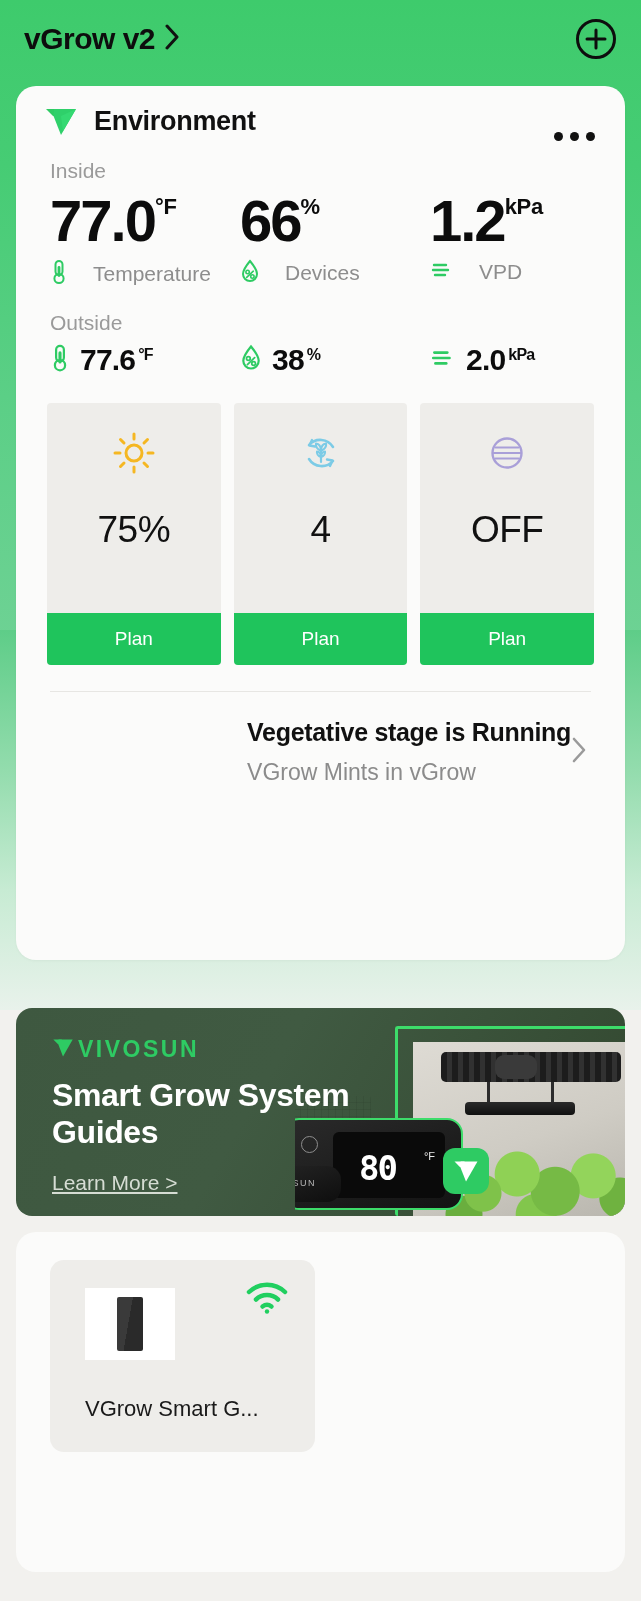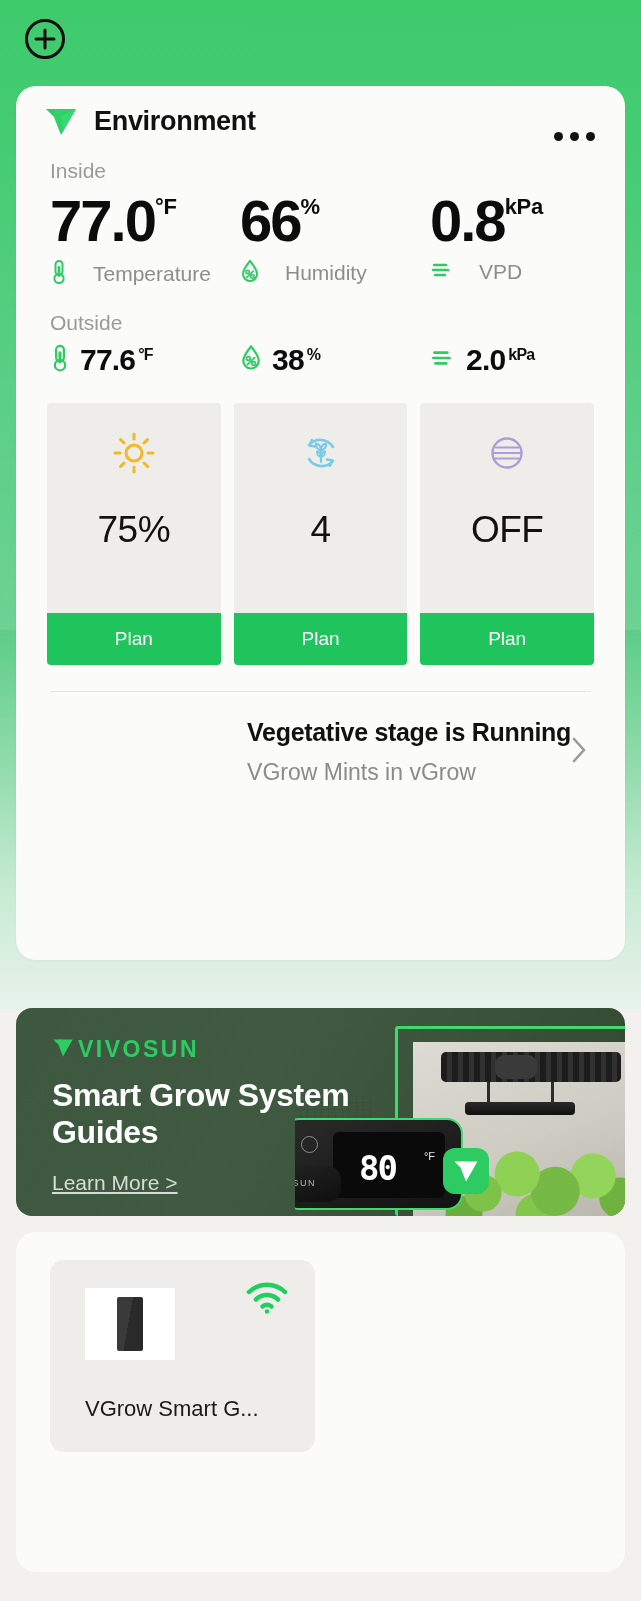--- a/index.html
+++ b/index.html
@@ -235,20 +235,28 @@
   }
 </style>
 </head>
 <body>
 
 <div class="bg-green-top"></div>
 <div class="bg-green-fade"></div>
 <div class="bg-bottom"></div>
 
 <div class="header">
+  <div class="header-left">
+    <span class="header-title">vGrow v2</span>
+    <span class="header-chevron">
+      <svg width="15" height="26" viewBox="0 0 15 26">
+          <path d="M2 2 L12 13 L2 24" fill="none" stroke="#111" stroke-width="3" stroke-linecap="round" stroke-linejoin="round"></path>
+        </svg>
+    </span>
+  </div>
   <span class="plus-btn">
     <svg width="42" height="42" viewBox="0 0 42 42">
       <circle cx="21" cy="21" r="18.5" fill="none" stroke="#0d0d0d" stroke-width="3"></circle>
       <path d="M21 12 V30 M12 21 H30" stroke="#0d0d0d" stroke-width="3" stroke-linecap="round"></path>
     </svg>
   </span>
 </div>
 
 <div class="env-card">
 
@@ -296,27 +304,27 @@
       </div>
       <div class="metric-lab">
         <span>
           <svg width="20" height="24" viewBox="0 0 20 24">
             <path d="M10 2 C10 2 3 10.5 3 15 A7 7 0 0 0 17 15 C17 10.5 10 2 10 2 Z" fill="none" stroke="#2ecb63" stroke-width="2"></path>
             <circle cx="7.6" cy="13" r="1.7" fill="none" stroke="#2ecb63" stroke-width="1.6"></circle>
             <circle cx="12.4" cy="17.5" r="1.7" fill="none" stroke="#2ecb63" stroke-width="1.6"></circle>
             <path d="M13.3 12.2 L6.7 18.4" stroke="#2ecb63" stroke-width="1.6" stroke-linecap="round"></path>
           </svg>
         </span>
-        <span class="lbl">Humidity</span>
+        <span class="lbl">Devices</span>
       </div>
     </div>
 
     <div class="inside-col">
       <div class="big-val">
-        <span>0.8</span>
+        <span>1.2</span>
           <span class="big-unit">kPa</span>
       </div>
       <div class="metric-lab">
         <span>
           <svg width="24" height="22" viewBox="0 0 24 22">
             <path d="M4 6 H16" stroke="#2ecb63" stroke-width="2.4" stroke-linecap="round"></path>
             <path d="M3 11 H18" stroke="#2ecb63" stroke-width="2.4" stroke-linecap="round"></path>
             <path d="M5 16 H15" stroke="#2ecb63" stroke-width="2.4" stroke-linecap="round"></path>
           </svg>
         </span>

